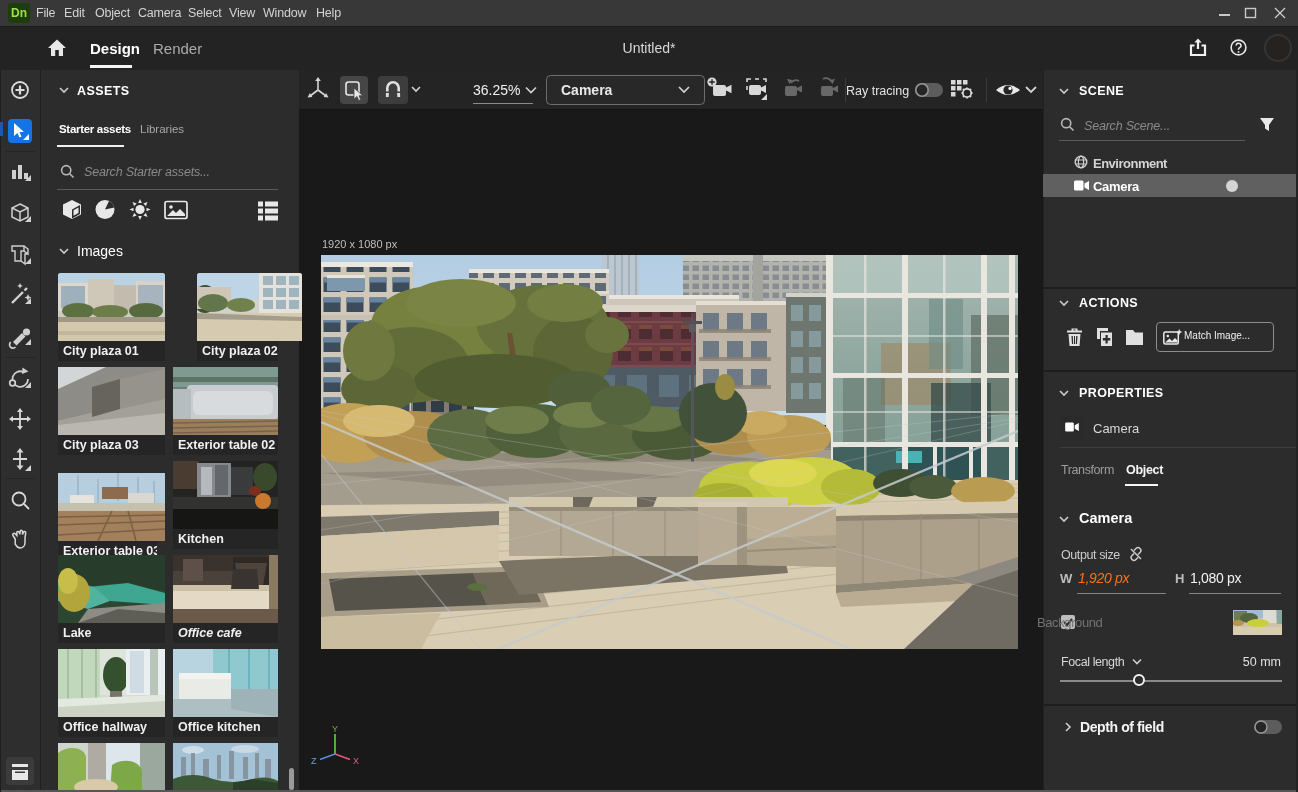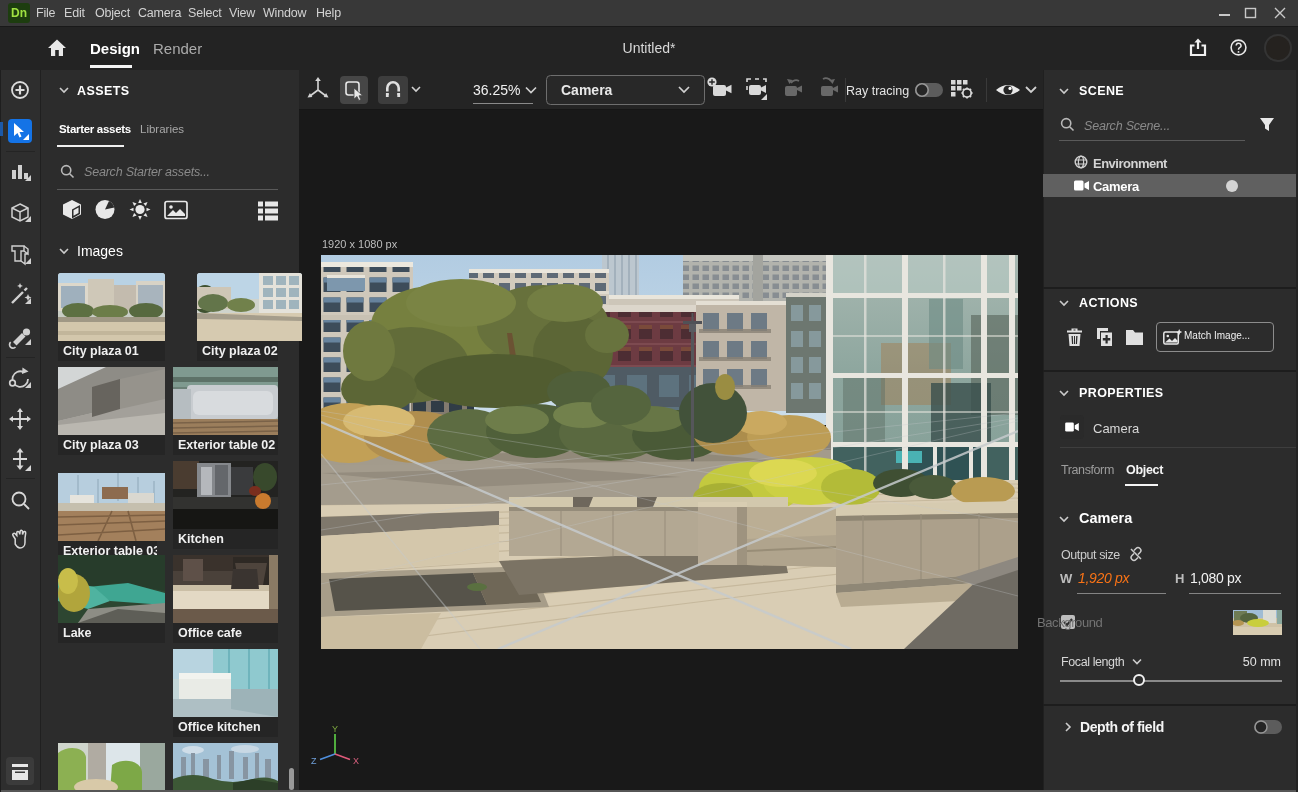--- a/index.html
+++ b/index.html
@@ -316,36 +316,54 @@
       <path d="M0 0 L107 0 L107 36 L60 28 L30 32 L0 24 Z" fill="#273c2b"></path>
       <path d="M30 32 L70 28 L107 38 L107 50 L52 46 Z" fill="#3fa692"></path>
       <path d="M0 24 L36 32 L52 46 L30 54 L0 46 Z" fill="#4fb3a0"></path>
       <ellipse cx="16" cy="38" rx="16" ry="19" fill="#b1a53c"></ellipse>
       <ellipse cx="10" cy="26" rx="10" ry="13" fill="#c8bd4a"></ellipse>
       <path d="M30 54 L107 48 L107 68 L20 68 Z" fill="#8d8d85"></path>
       <path d="M20 68 L60 54 L107 58 L107 68 Z" fill="#5e5e57"></path>
     </svg>
     <div class="lblbar">Lake</div>
   </div>
-  <div class="abs" style="left:173px; top:555px; width:105px;">
+  <div class="abs" style="left:173px; top:555px; width:105px;font-style:italic;">
     <svg width="105" height="68" style="display:block;">
       <rect width="105" height="68" fill="#4a413a"></rect>
       <rect x="0" y="0" width="105" height="16" fill="#3a322c"></rect>
       <rect x="10" y="4" width="20" height="22" fill="#5e5048"></rect>
       <rect x="60" y="2" width="36" height="30" fill="#2e2924"></rect>
       <path d="M62 8 L94 8 L90 30 L66 30 Z" fill="#4e443c"></path>
       <rect x="0" y="34" width="105" height="20" fill="#e3d9c4"></rect>
       <rect x="0" y="30" width="105" height="6" fill="#cbbfa6"></rect>
       <path d="M60 14 L84 14 L86 34 L58 34 Z" fill="#3a3430"></path>
       <rect x="0" y="54" width="105" height="14" fill="#6b5a4a"></rect>
       <rect x="96" y="0" width="9" height="54" fill="#8a7a64"></rect>
     </svg>
     <div class="lblbar">Office cafe</div>
   </div>
 
+  <div class="abs" style="left:58px; top:649px; width:107px;">
+    <svg width="107" height="68" style="display:block;">
+      <rect width="107" height="68" fill="#d4dbd0"></rect>
+      <rect x="0" y="0" width="42" height="50" fill="#c2d8bc"></rect>
+      <g stroke="#a8bfa4" stroke-width="2">
+          <path d="M10 0 L10 50 M24 0 L24 50 M38 0 L38 50"></path>
+        </g>
+      <rect x="42" y="0" width="26" height="46" fill="#dde4da"></rect>
+      <ellipse cx="58" cy="26" rx="13" ry="18" fill="#35502e"></ellipse>
+      <rect x="52" y="42" width="12" height="10" fill="#7a7468"></rect>
+      <rect x="68" y="0" width="39" height="46" fill="#e9eef0"></rect>
+      <rect x="72" y="2" width="14" height="42" fill="#cfdce4"></rect>
+      <rect x="92" y="0" width="8" height="46" fill="#b9c4ba"></rect>
+      <rect x="0" y="50" width="107" height="18" fill="#cdd3c4"></rect>
+      <path d="M0 50 L107 46 L107 52 L0 58 Z" fill="#e4e9e0"></path>
+    </svg>
+    <div class="lblbar">Office hallway</div>
+  </div>
   <div class="abs" style="left:173px; top:649px; width:105px;">
     <svg width="105" height="68" style="display:block;">
       <rect width="105" height="68" fill="#c3d6d8"></rect>
       <rect x="0" y="0" width="40" height="30" fill="#b8d4e0"></rect>
       <rect x="40" y="0" width="65px" height="40" fill="#8fc9cf"></rect>
       <g stroke="#6fb4bc" stroke-width="2">
           <path d="M56 0 L56 40 M76 0 L76 40 M96 0 L96 40"></path>
         </g>
       <path d="M6 28 L58 24 L58 54 L6 50 Z" fill="#e9ebe6"></path>
       <rect x="6" y="24" width="52" height="6" fill="#f2f3ef"></rect>

